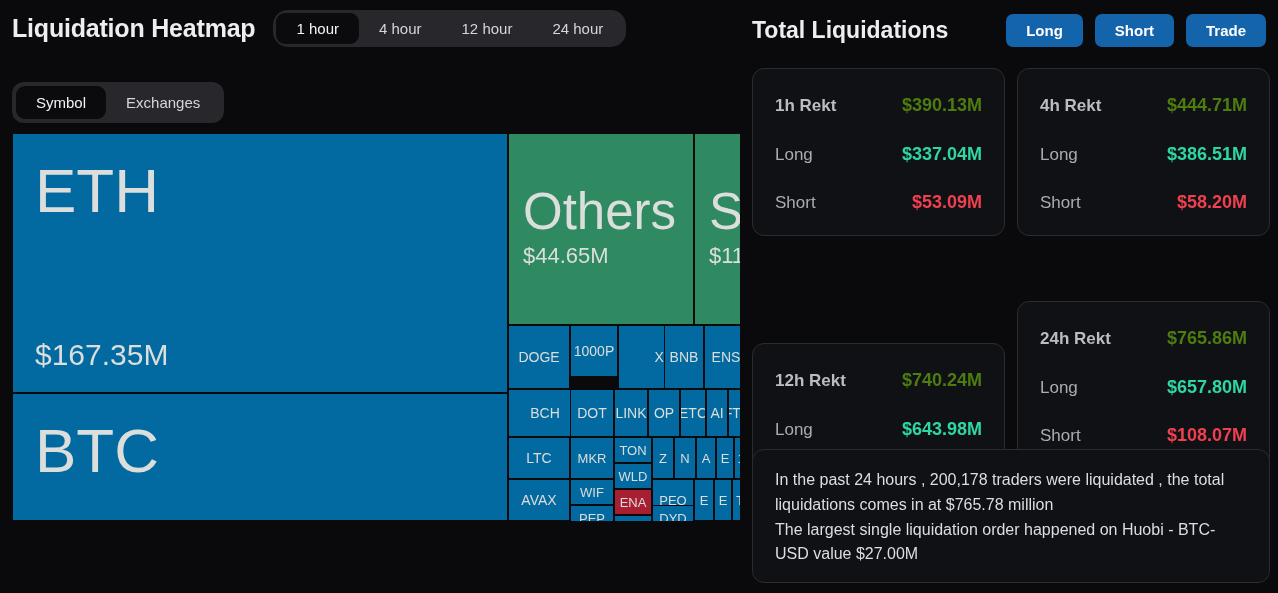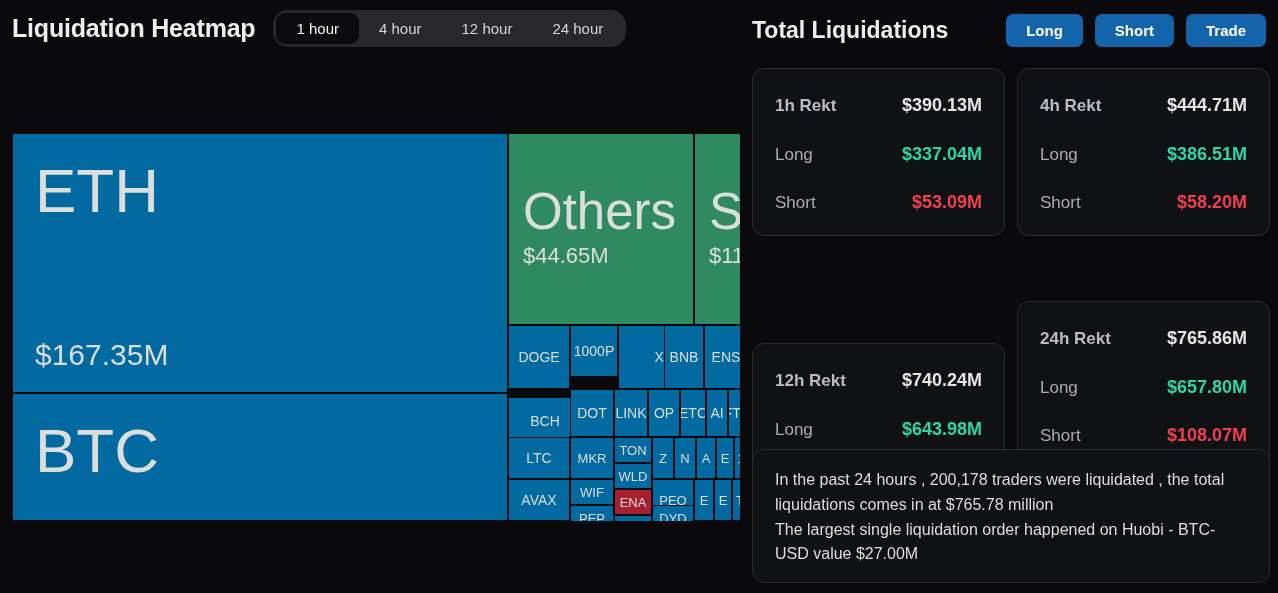--- a/index.html
+++ b/index.html
@@ -88,21 +88,21 @@
   }
   .stat-card {
     position: absolute; width: 253px; height: 168px;
     background: #101114; border: 1px solid #2a2c31; border-radius: 12px;
     padding: 26px 22px 22px 22px;
     display: flex; flex-direction: column; justify-content: space-between;
   }
   .stat-row { display: flex; align-items: baseline; }
   .stat-key { font-size: 17px; color: #a9acb3; }
   .stat-row.head .stat-key { font-size: 17px; font-weight: bold; color: #b9bcc3; }
-  .stat-val { margin-left: auto; font-size: 18px; font-weight: bold; color: #e5e5e5; }
+  .stat-val { margin-left: auto; font-size: 18px; font-weight: bold; color: #4d7c0f; }
   .stat-val.long { color: #2fd6a5; }
   .stat-val.short { color: #ef4050; }
 
   #summary-card {
     position: absolute; left: 752px; top: 449px; width: 518px; height: 134px;
     background: #101114; border: 1px solid #2a2c31; border-radius: 12px;
     padding: 18px 22px;
   }
   #summary-text {
     font-size: 16px; line-height: 1.55; color: #dcdee3; white-space: pre-line;
@@ -118,20 +118,26 @@
     <div id="left-header">
       <div id="heatmap-title">Liquidation Heatmap</div>
       <div class="seg-track" id="timeframe-tabs">
           <div class="seg-item active">1 hour</div>
           <div class="seg-item">4 hour</div>
           <div class="seg-item">12 hour</div>
           <div class="seg-item">24 hour</div>
         </div>
     </div>
 
+    <div id="left-subheader">
+      <div class="seg-track small" id="view-tabs">
+          <div class="seg-item active">Symbol</div>
+          <div class="seg-item">Exchanges</div>
+        </div>
+    </div>
 
     <div id="treemap">
         <div class="tile big" style="left: 0px; top: 0px; width: 496px; height: 260px;">
           <div class="tile-label">ETH</div>
           <div class="tile-value">$167.35M</div>
         </div>
         <div class="tile big" style="left: 0px; top: 260px; width: 496px; height: 128px;">
           <div class="tile-label">BTC</div>
         </div>
         <div class="tile med bright" style="left: 496px; top: 0px; width: 186px; height: 192px;">
@@ -150,21 +156,21 @@
         </div>
         <div class="tile sm" style="left: 606px; top: 192px; width: 58px; height: 64px; padding-left: 44px;">
           <div class="tile-label">XRP</div>
         </div>
         <div class="tile sm" style="left: 652px; top: 192px; width: 40px; height: 64px;">
           <div class="tile-label">BNB</div>
         </div>
         <div class="tile sm" style="left: 692px; top: 192px; width: 44px; height: 64px;">
           <div class="tile-label">ENS</div>
         </div>
-        <div class="tile sm" style="left: 496px; top: 264px; width: 74px; height: 48px;">
+        <div class="tile sm" style="left: 496px; top: 256px; width: 74px; height: 48px;">
           <div class="tile-label">BCH</div>
         </div>
         <div class="tile sm" style="left: 558px; top: 256px; width: 44px; height: 48px;">
           <div class="tile-label">DOT</div>
         </div>
         <div class="tile sm" style="left: 602px; top: 256px; width: 34px; height: 48px;">
           <div class="tile-label">LINK</div>
         </div>
         <div class="tile sm" style="left: 636px; top: 256px; width: 32px; height: 48px;">
           <div class="tile-label">OP</div>

